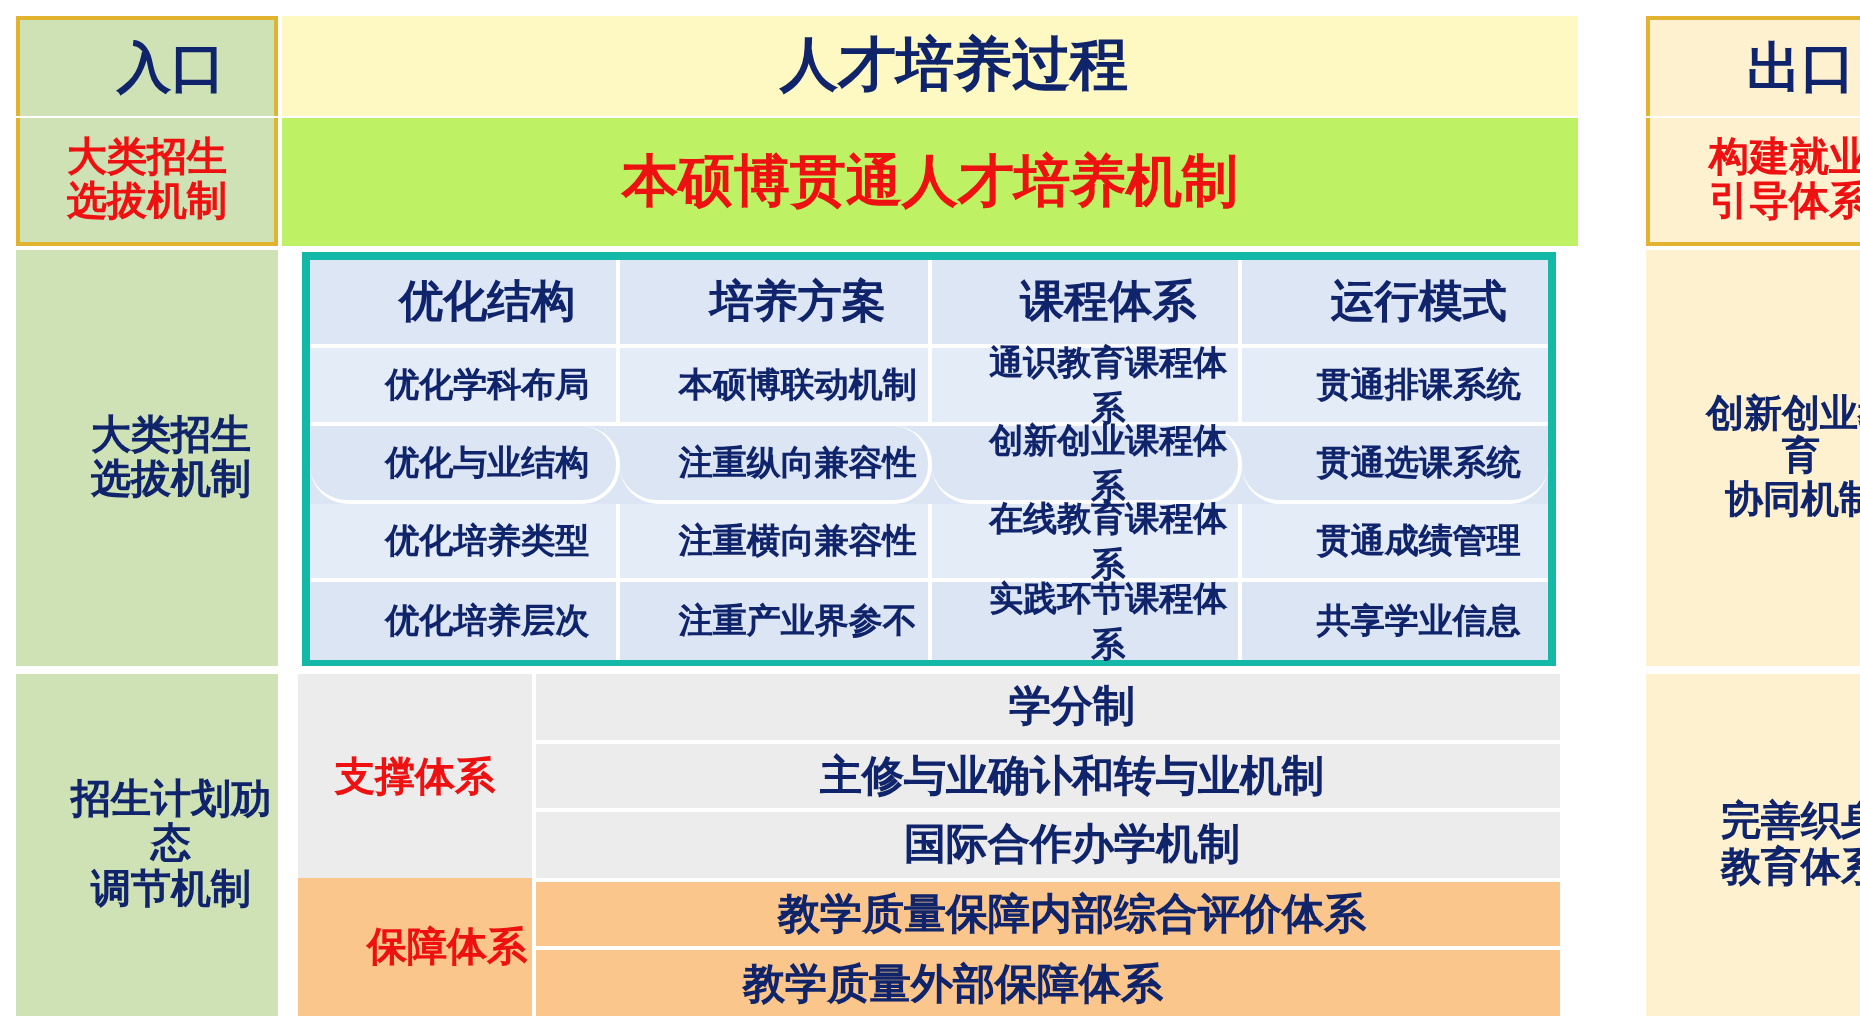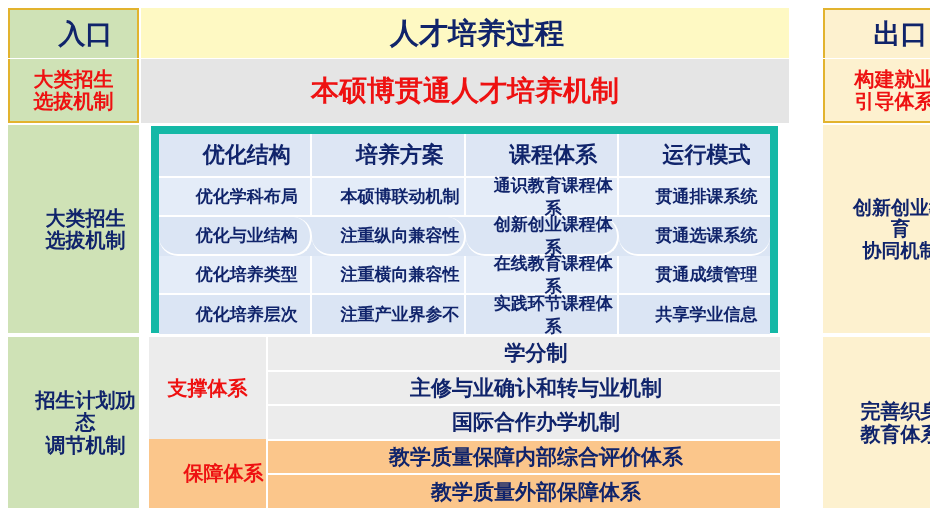--- a/index.html
+++ b/index.html
@@ -33,47 +33,47 @@
 
   #left-mid{position:absolute;left:8px;top:125px;width:131px;height:208px;font-size:20px;}
   #left-bot{position:absolute;left:8px;top:337px;width:131px;height:171px;font-size:20px;}
   #right-mid{position:absolute;left:791px;top:125px;width:131px;height:208px;font-size:19px;}
   #right-bot{position:absolute;left:791px;top:337px;width:131px;height:171px;font-size:20px;}
 
   
   #proc-title{position:absolute;left:141px;top:8px;width:648px;height:50px;
               background:#fef9c3;font-size:29px;}
   #mech-title{position:absolute;left:141px;top:59px;width:648px;height:64px;
-              background:#e5e5e5;font-size:28px;}
+              background:#bef264;font-size:28px;}
   #mech-band{position:absolute;left:141px;top:58px;width:648px;height:2px;background:#ffffff;}
 
   
   #matrix{position:absolute;left:151px;top:126px;width:627px;height:207px;
-          border:8px solid #14b8a6;box-sizing:border-box;background:#dbe5f4;
+          border:4px solid #14b8a6;box-sizing:border-box;background:#dbe5f4;
           display:flex;flex-direction:column;}
   .mrow{display:flex;flex:0 0 auto;}
   .mrow.hdr{height:44px;}
   .mrow.body{height:39px;}
   .mcell{flex:1 1 0;box-sizing:border-box;border-right:2px solid #ffffff;
          border-bottom:2px solid #ffffff;display:flex;align-items:center;
          justify-content:center;text-align:center;}
   .mcell:last-child{border-right:none;}
   .mrow:last-child .mcell{border-bottom:none;}
   .mrow.hdr .mcell{background:#dde6f4;font-size:22px;}
   .mrow.body .mcell{font-size:17px;}
   .mrow.b1 .mcell{background:#e4ecf8;}
   .mrow.b2 .mcell{background:#dbe5f4;border-radius:19px;}
   .mrow.b3 .mcell{background:#e4ecf8;}
   .mrow.b4 .mcell{background:#dbe5f4;}
 
   
   #bottom{position:absolute;left:149px;top:337px;width:631px;height:171px;
           display:flex;flex-direction:column;}
   .brow{display:flex;flex:1 1 0;border-bottom:2px solid #ffffff;}
-  .brow:last-child{border-bottom:none;}
+  .brow:last-child{border-bottom:none;flex-direction:column;}
   .blabel{width:119px;box-sizing:border-box;border-right:2px solid #ffffff;
           display:flex;align-items:center;justify-content:center;
           font-size:20px;}
   .btext{flex:1 1 auto;display:flex;align-items:center;justify-content:center;
          font-size:21px;}
   .sup{background:#ececec;}
   .gua{background:#fbc68b;}
   .sup-label{background:#ececec;}
   .gua-label{background:#fbc68b;}
 

